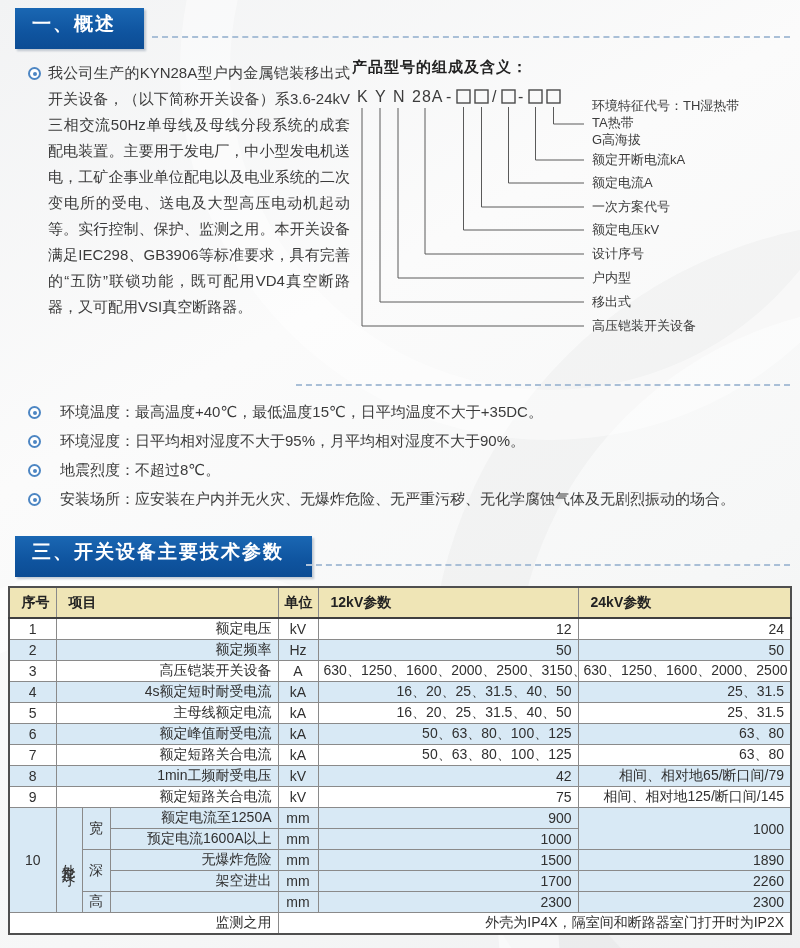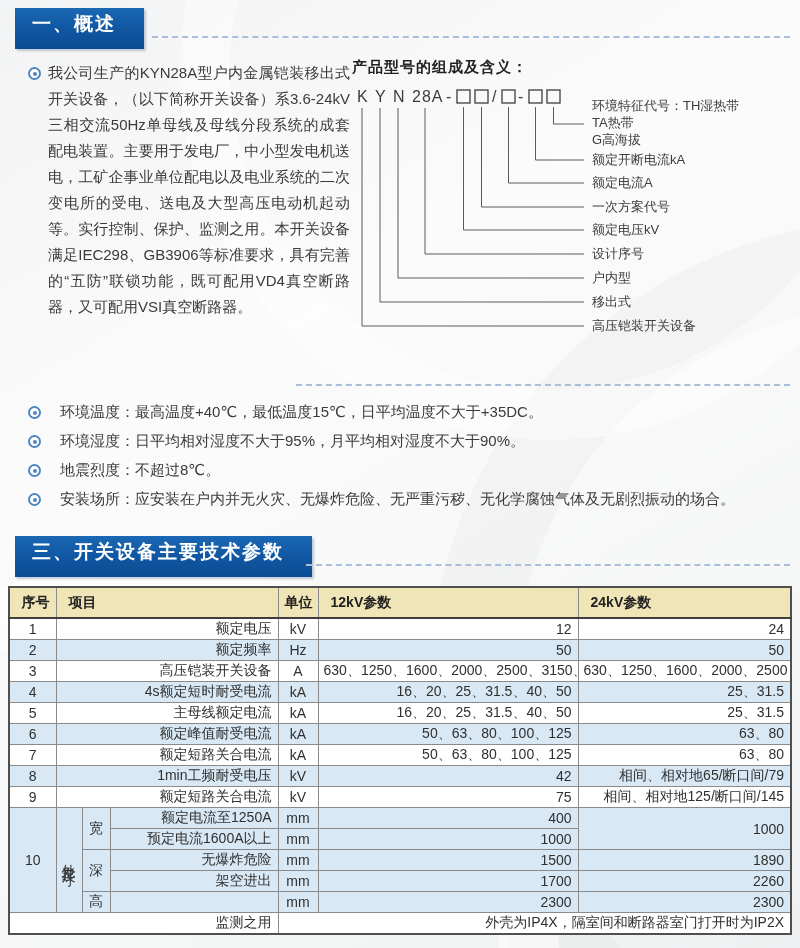--- a/index.html
+++ b/index.html
@@ -260,21 +260,21 @@
           <td class="c-v12">75</td>
           <td class="c-v24">相间、相对地125/断口间/145</td>
         </tr>
 
         <tr class="alt">
           <td class="c-no" rowspan="5">10</td>
           <td class="c-group" rowspan="5"><span class="vtext">外形尺寸</span></td>
           <td class="c-dim" rowspan="2">宽</td>
           <td class="c-desc">额定电流至1250A</td>
           <td class="c-unit">mm</td>
-          <td class="c-v12">400</td>
+          <td class="c-v12">900</td>
           <td class="c-v24" rowspan="2">1000</td>
         </tr>
         <tr class="alt">
           <td class="c-desc">预定电流1600A以上</td>
           <td class="c-unit">mm</td>
           <td class="c-v12">1000</td>
         </tr>
         <tr class="alt">
           <td class="c-dim" rowspan="2">深</td>
           <td class="c-desc">无爆炸危险</td>

